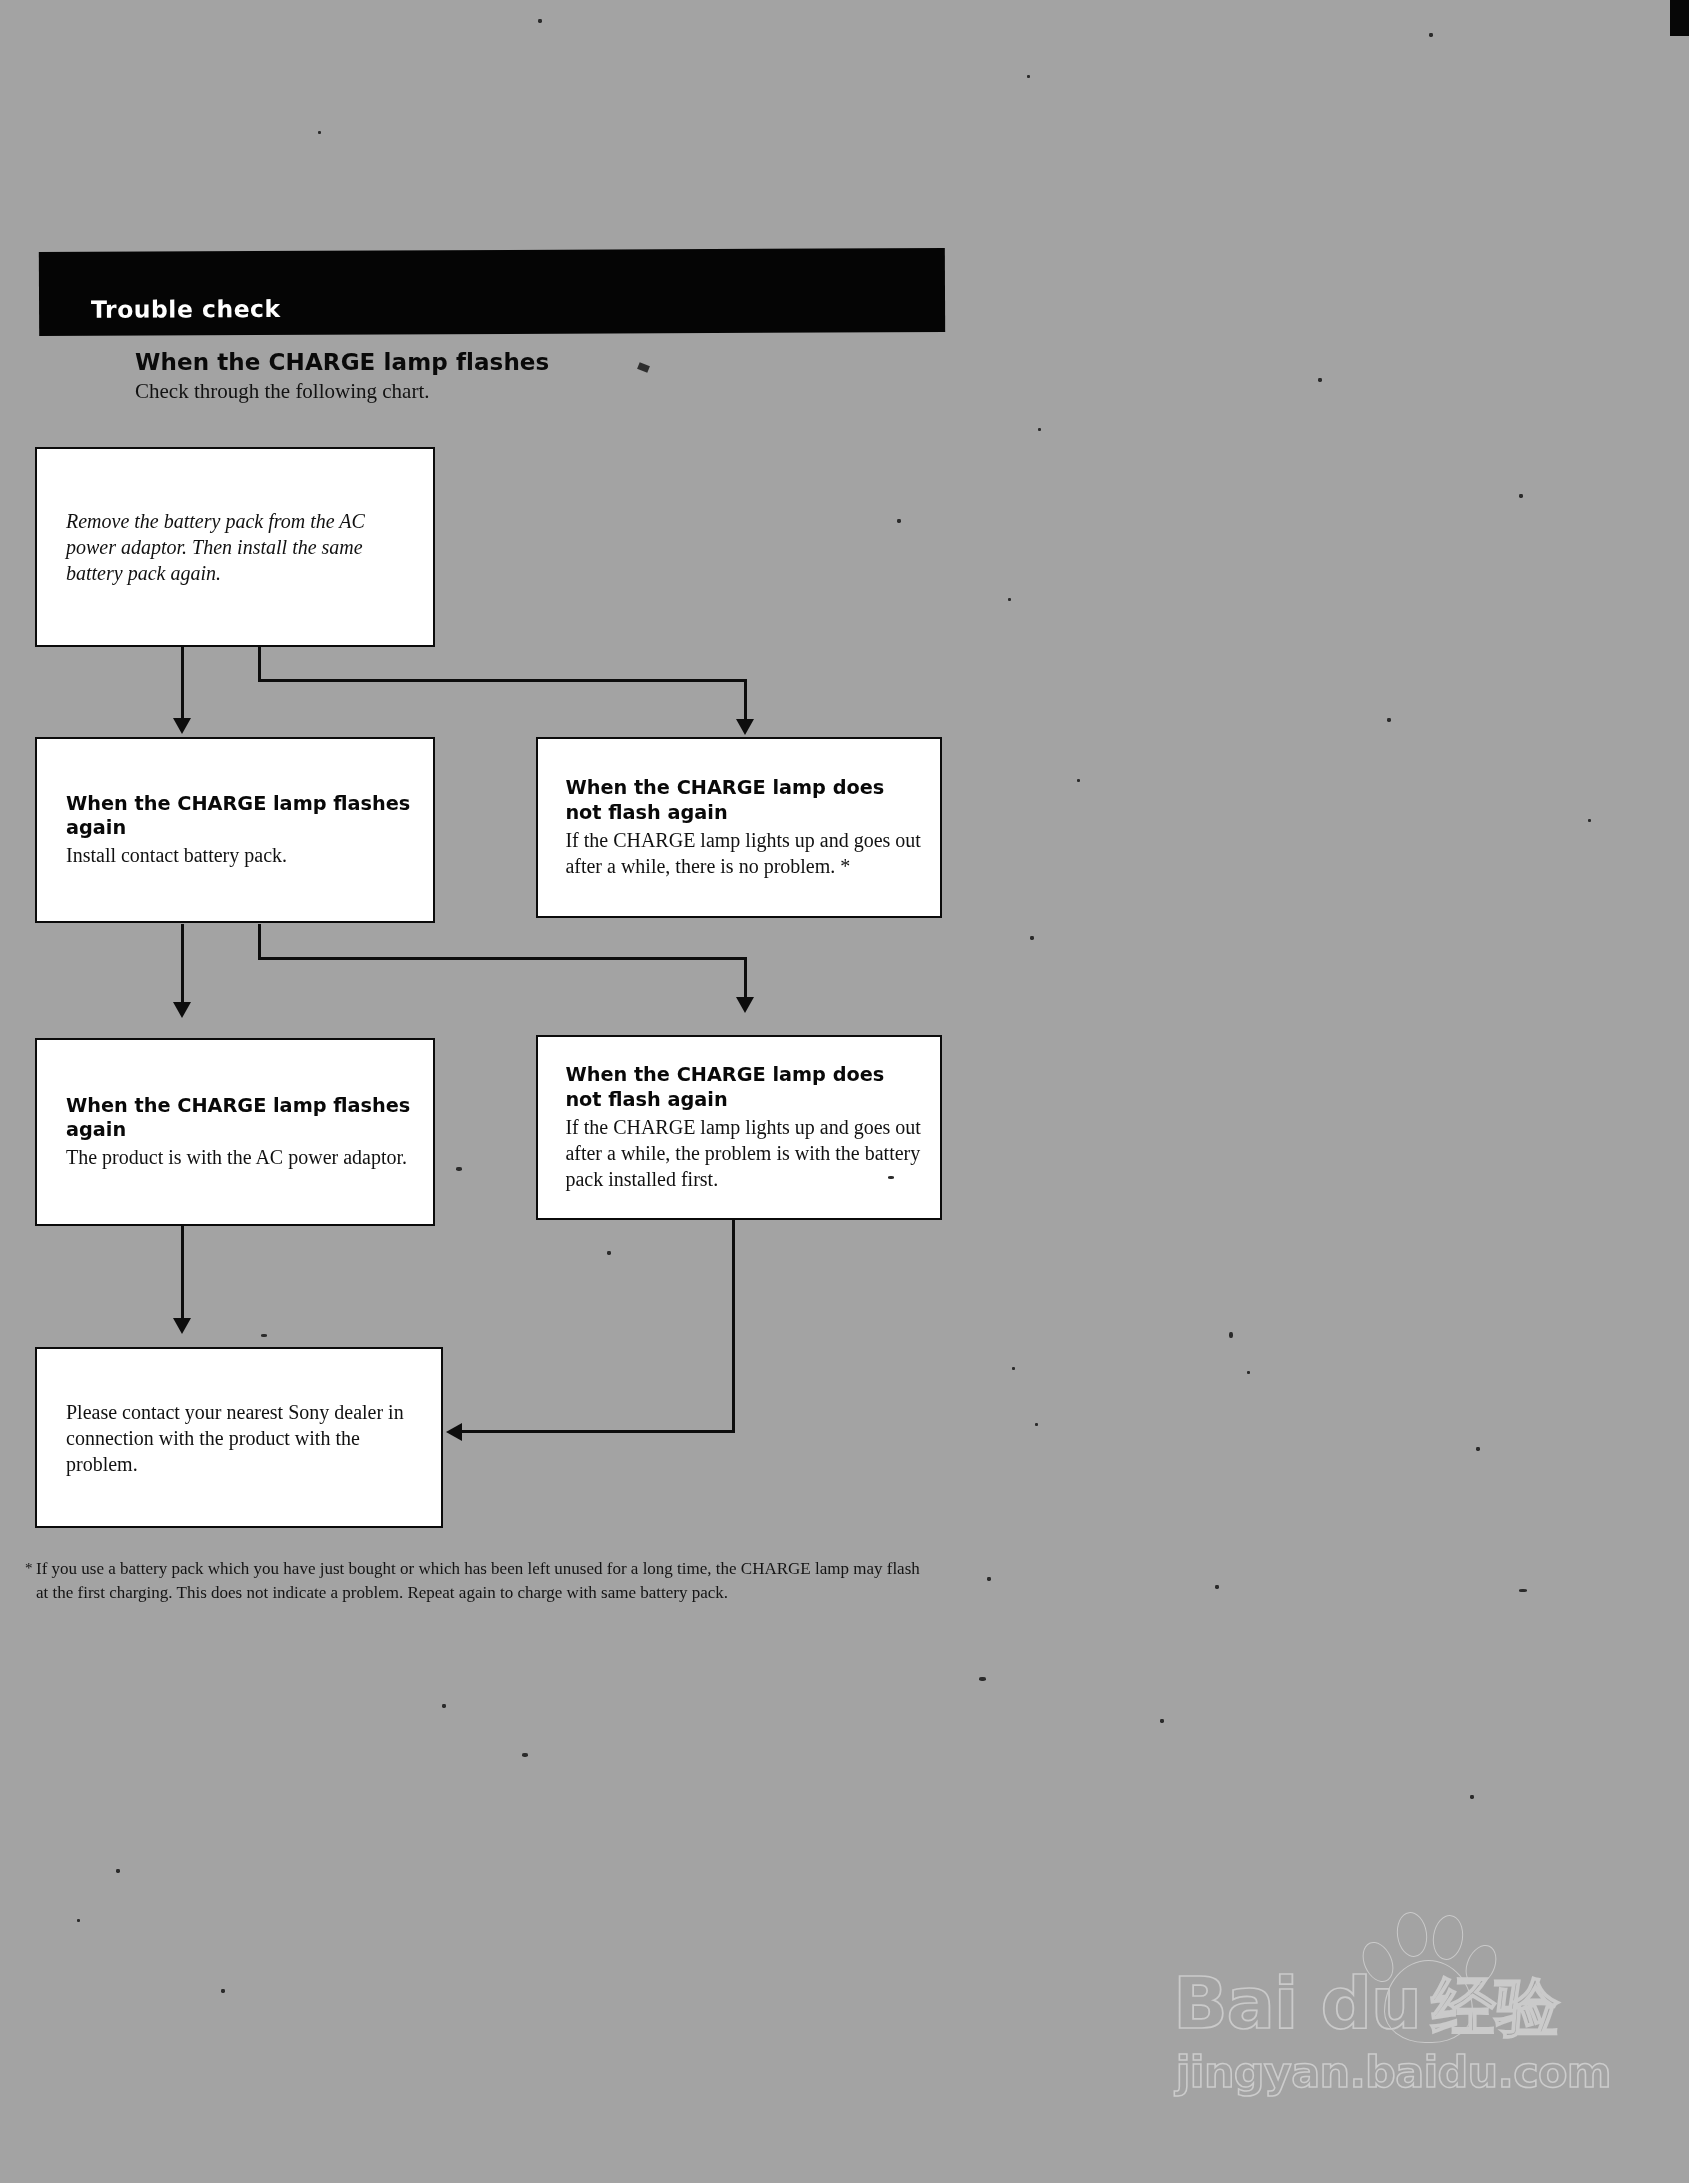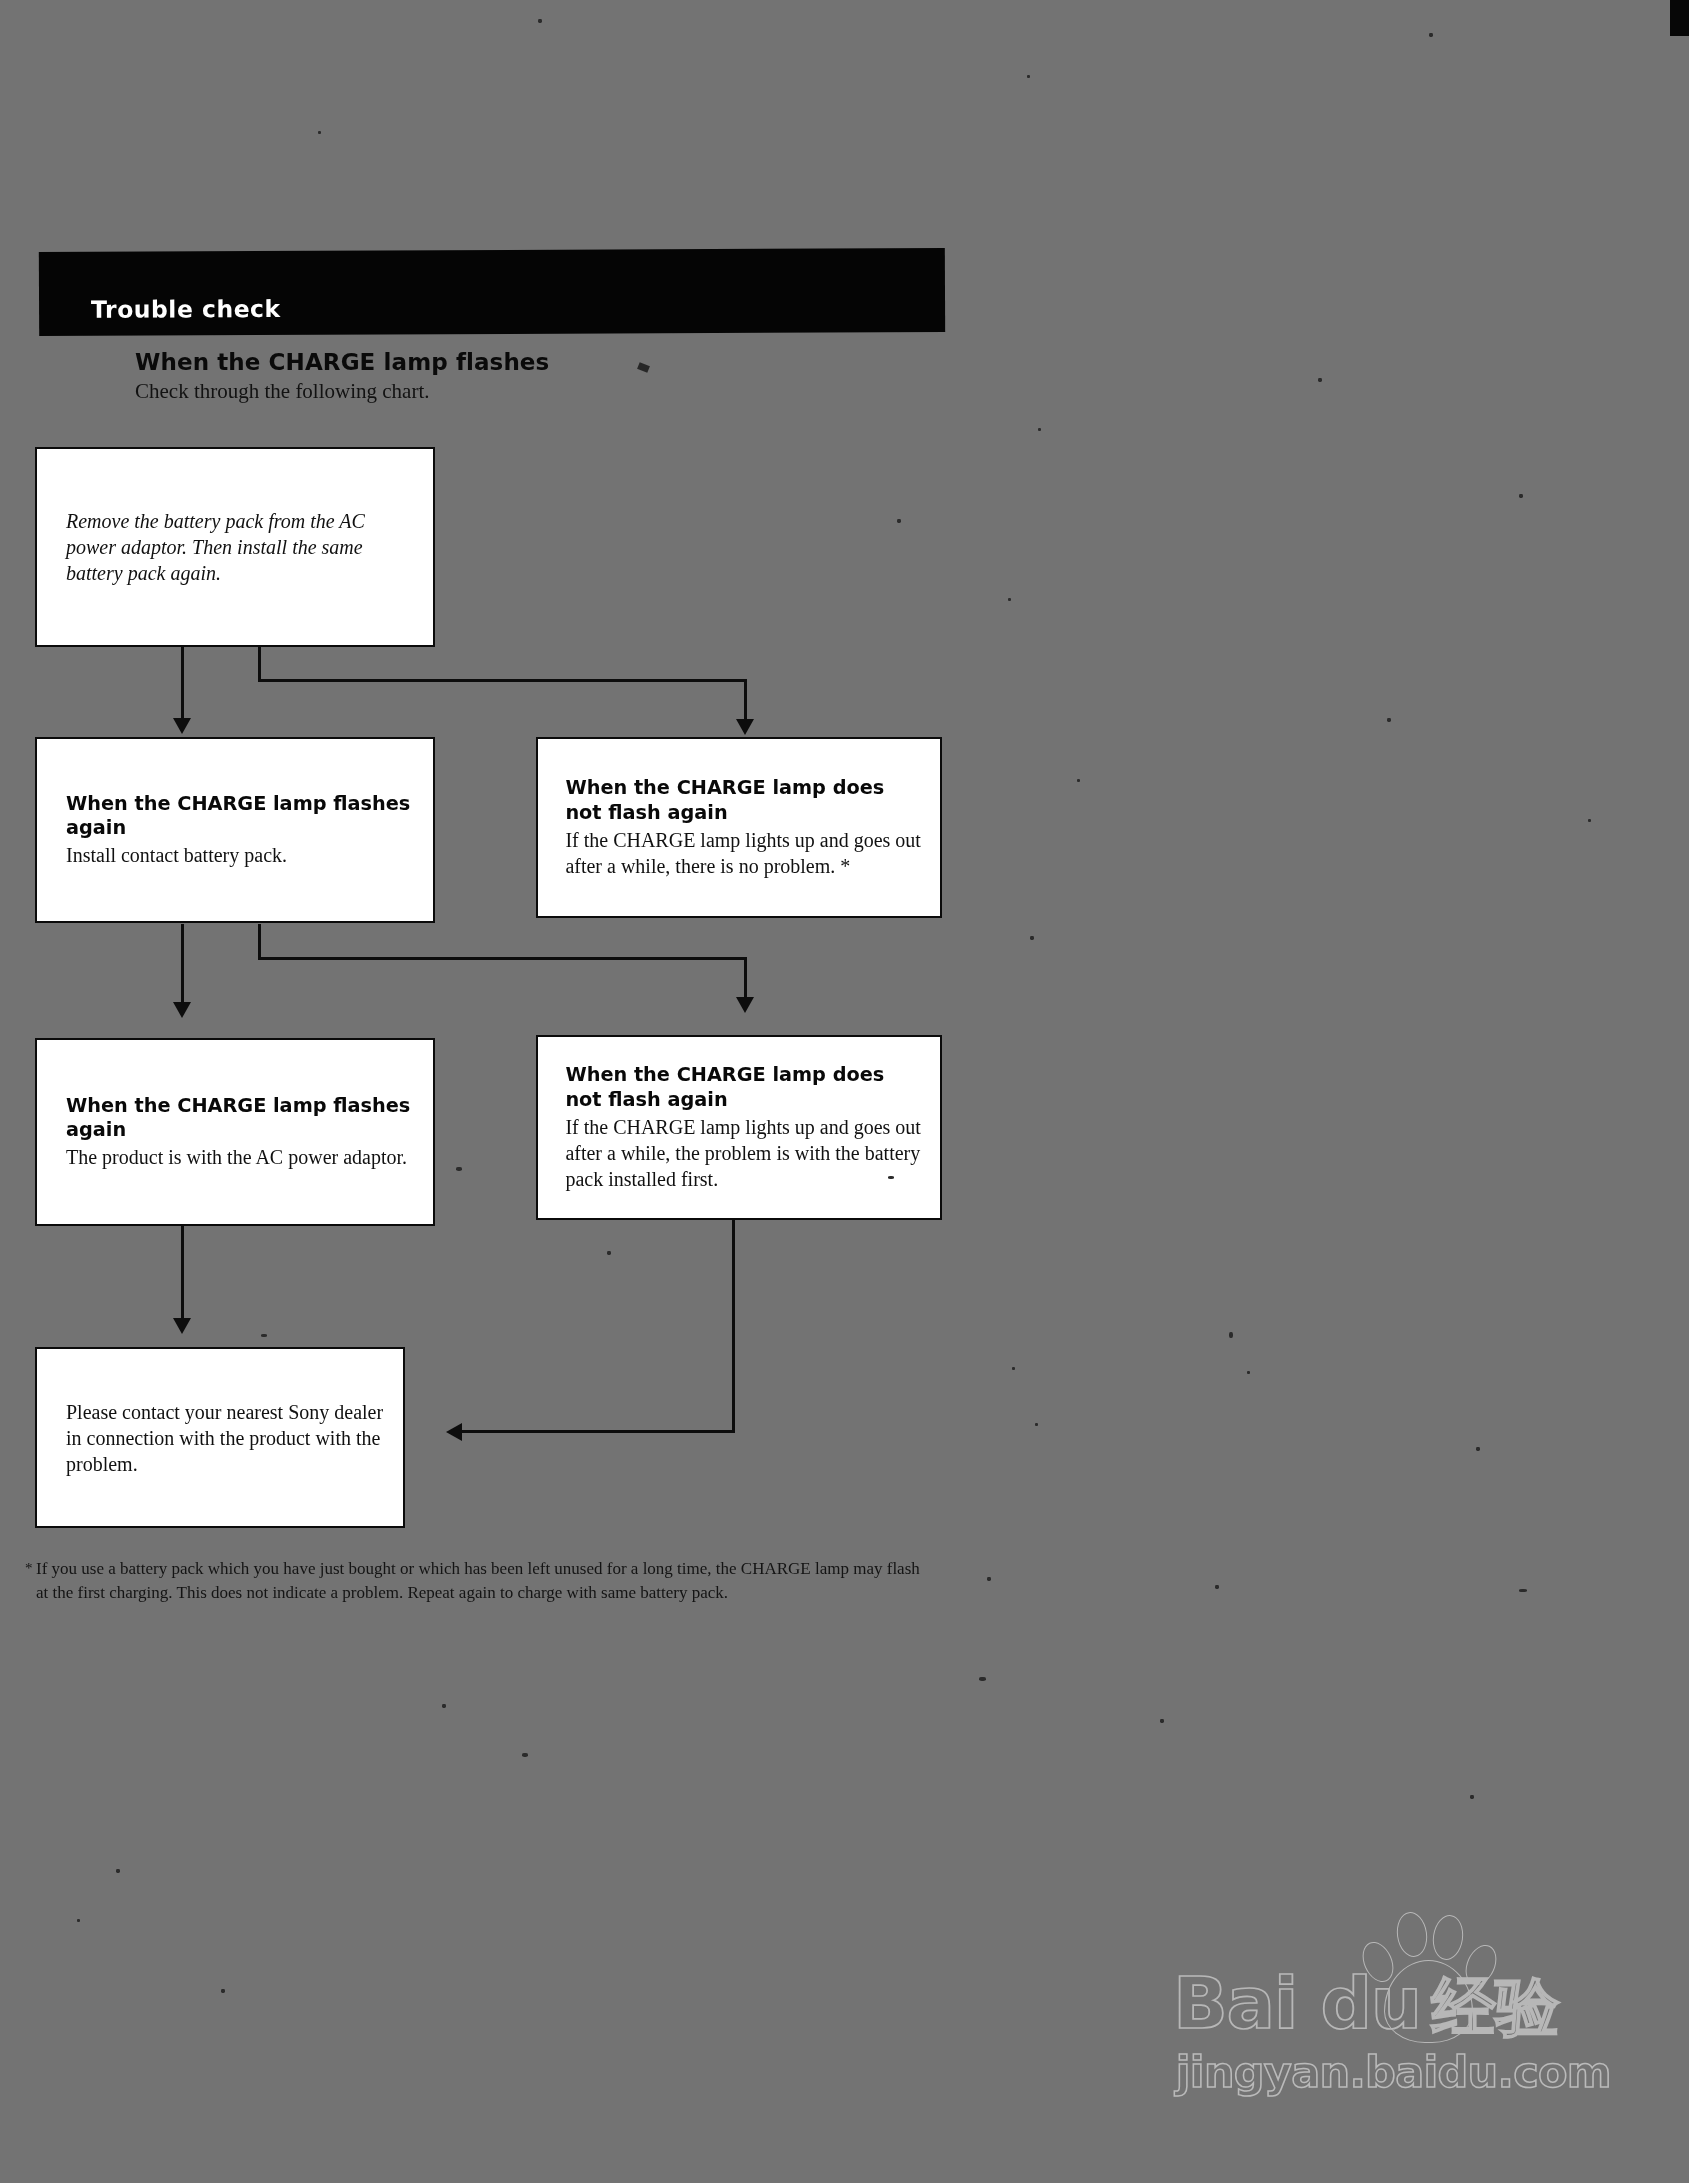--- a/index.html
+++ b/index.html
@@ -5,21 +5,21 @@
   html, body {
     margin: 0;
     padding: 0;
     background: #ffffff;
   }
 
   #page {
     position: relative;
     width: 1690px;
     height: 2183px;
-    background: #737373;
+    background: #a3a3a3;
     overflow: hidden;
     font-family: "Liberation Serif", serif;
     color: #060606;
   }
 
   
   .corner-artifact {
     position: absolute;
     top: 0px;
     left: 1670px;
@@ -111,21 +111,21 @@
     color: #111111;
     margin: 0;
   }
 
   
   #box-step1 { left: 35px;  top: 447px;  width: 400px; height: 200px; }
   #box-flash1{ left: 35px;  top: 737px; width: 400px; height: 186px; }
   #box-noflash1{ left: 536px; top: 737px; width: 406px; height: 181px; }
   #box-flash2{ left: 35px;  top: 1038px; width: 400px; height: 188px; }
   #box-noflash2{ left: 536px; top: 1035px; width: 406px; height: 185px; }
-  #box-dealer{ left: 35px;  top: 1347px; width: 370px; height: 181px; }
+  #box-dealer{ left: 35px;  top: 1347px; width: 408px; height: 181px; }
 
   #box-step1 .bd { padding-left: 14px; font-style: italic; }
   #box-flash1 .hd, #box-flash1 .bd { padding-left: 14px; }
   #box-flash2 .hd, #box-flash2 .bd { padding-left: 14px; }
   #box-dealer .bd { padding-left: 14px; }
   #box-noflash1 .hd, #box-noflash1 .bd { padding-left: 12.4px; }
   #box-noflash2 .hd, #box-noflash2 .bd { padding-left: 12.4px; }
 
   
   .vline {

